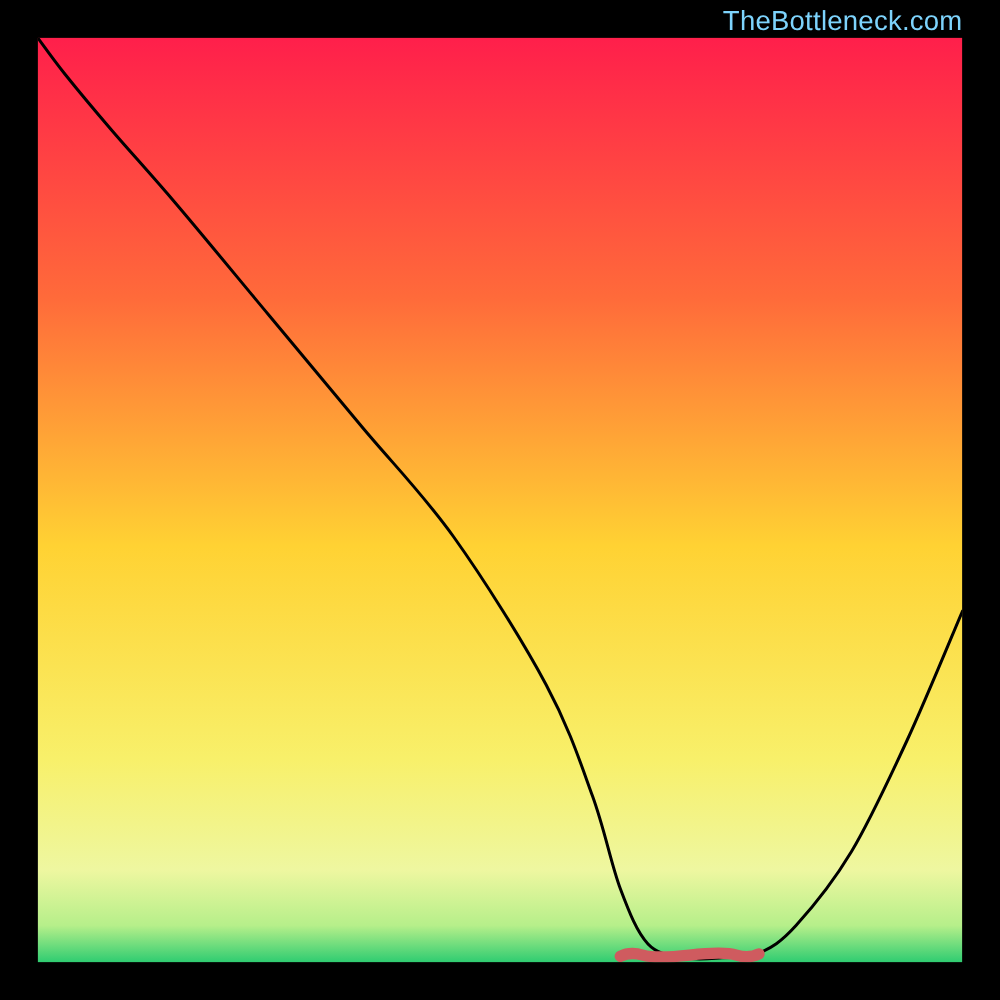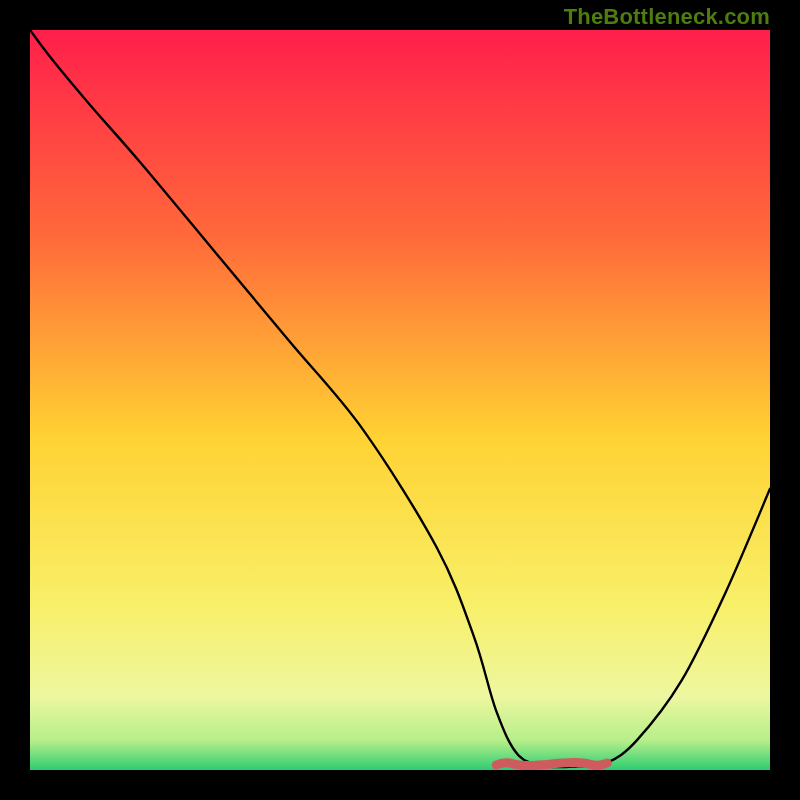--- a/index.html
+++ b/index.html
@@ -25,22 +25,22 @@
     width: 740px;
     height: 740px;
     overflow: hidden;
   }
   .attribution {
     position: absolute;
     top: 4px;
     right: 30px;
     font-family: Arial, Helvetica, sans-serif;
     font-size: 22px;
-    font-weight: 700;
-    color: #4d7c0f;
+    font-weight: 400;
+    color: #7dd3fc;
     letter-spacing: 0.2px;
   }
   svg { display: block; }
 </style>
 </head>
 <body>
 
 <div class="attribution">TheBottleneck.com</div>
 
 <div class="frame">

